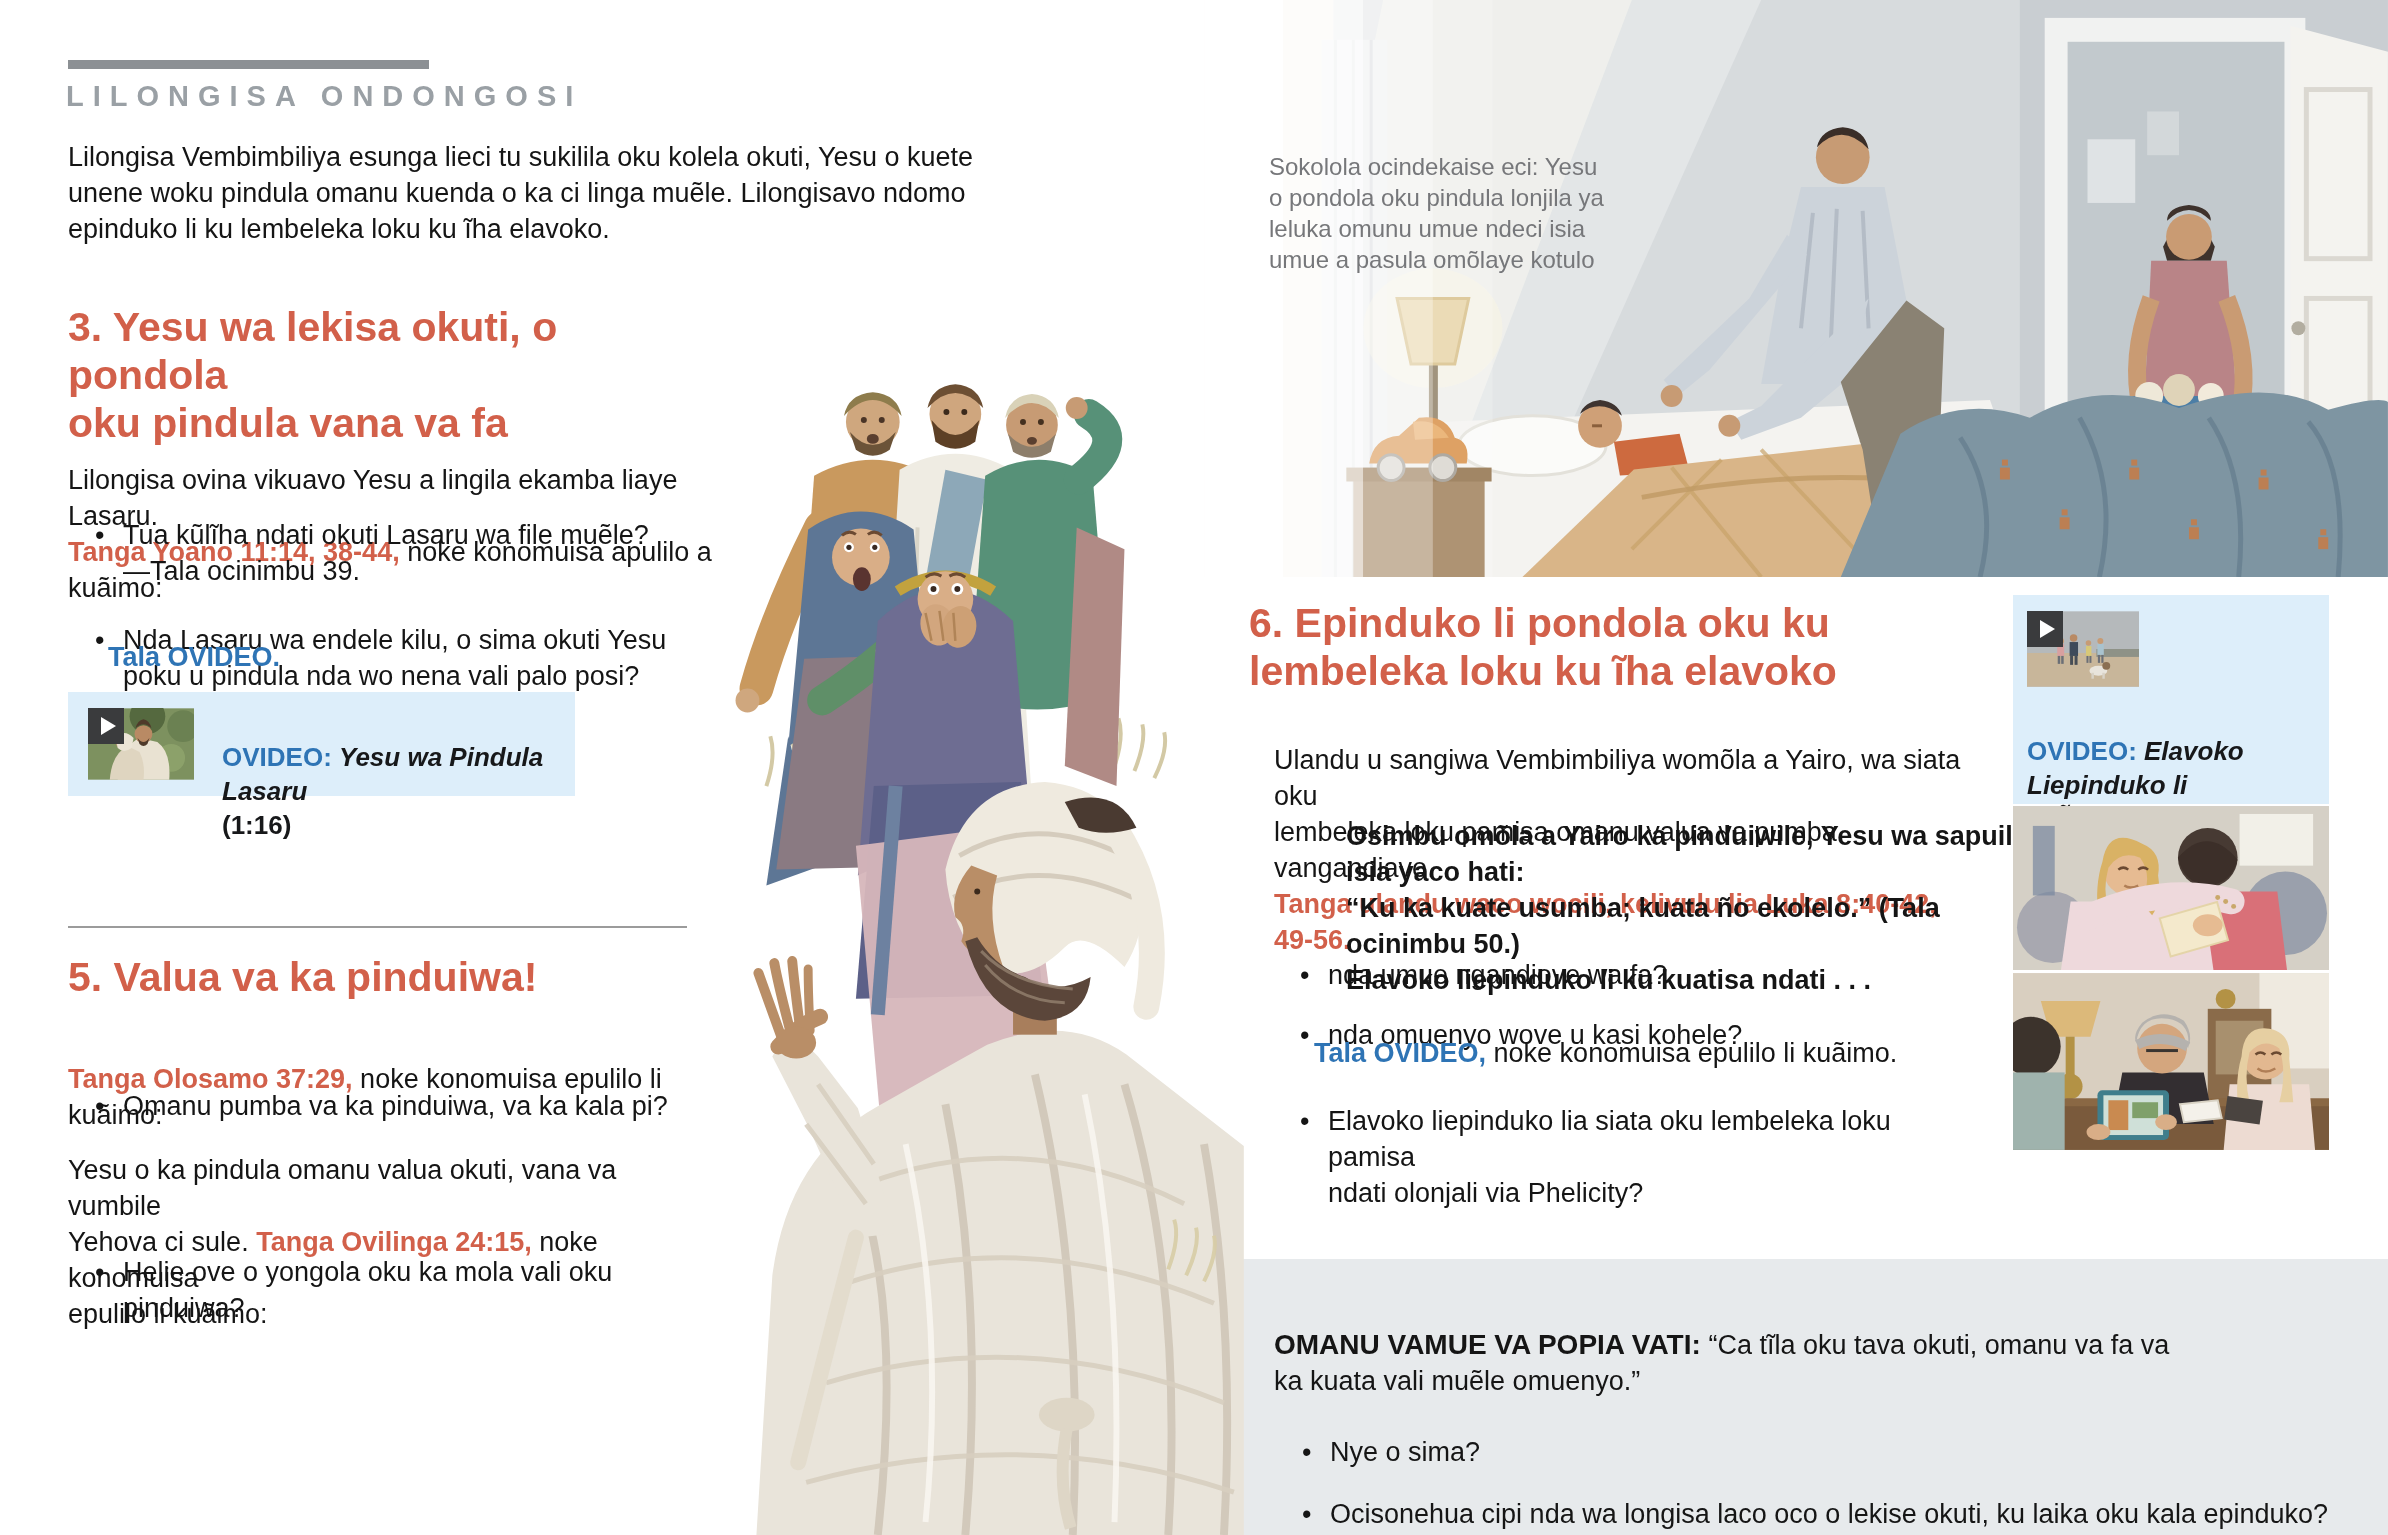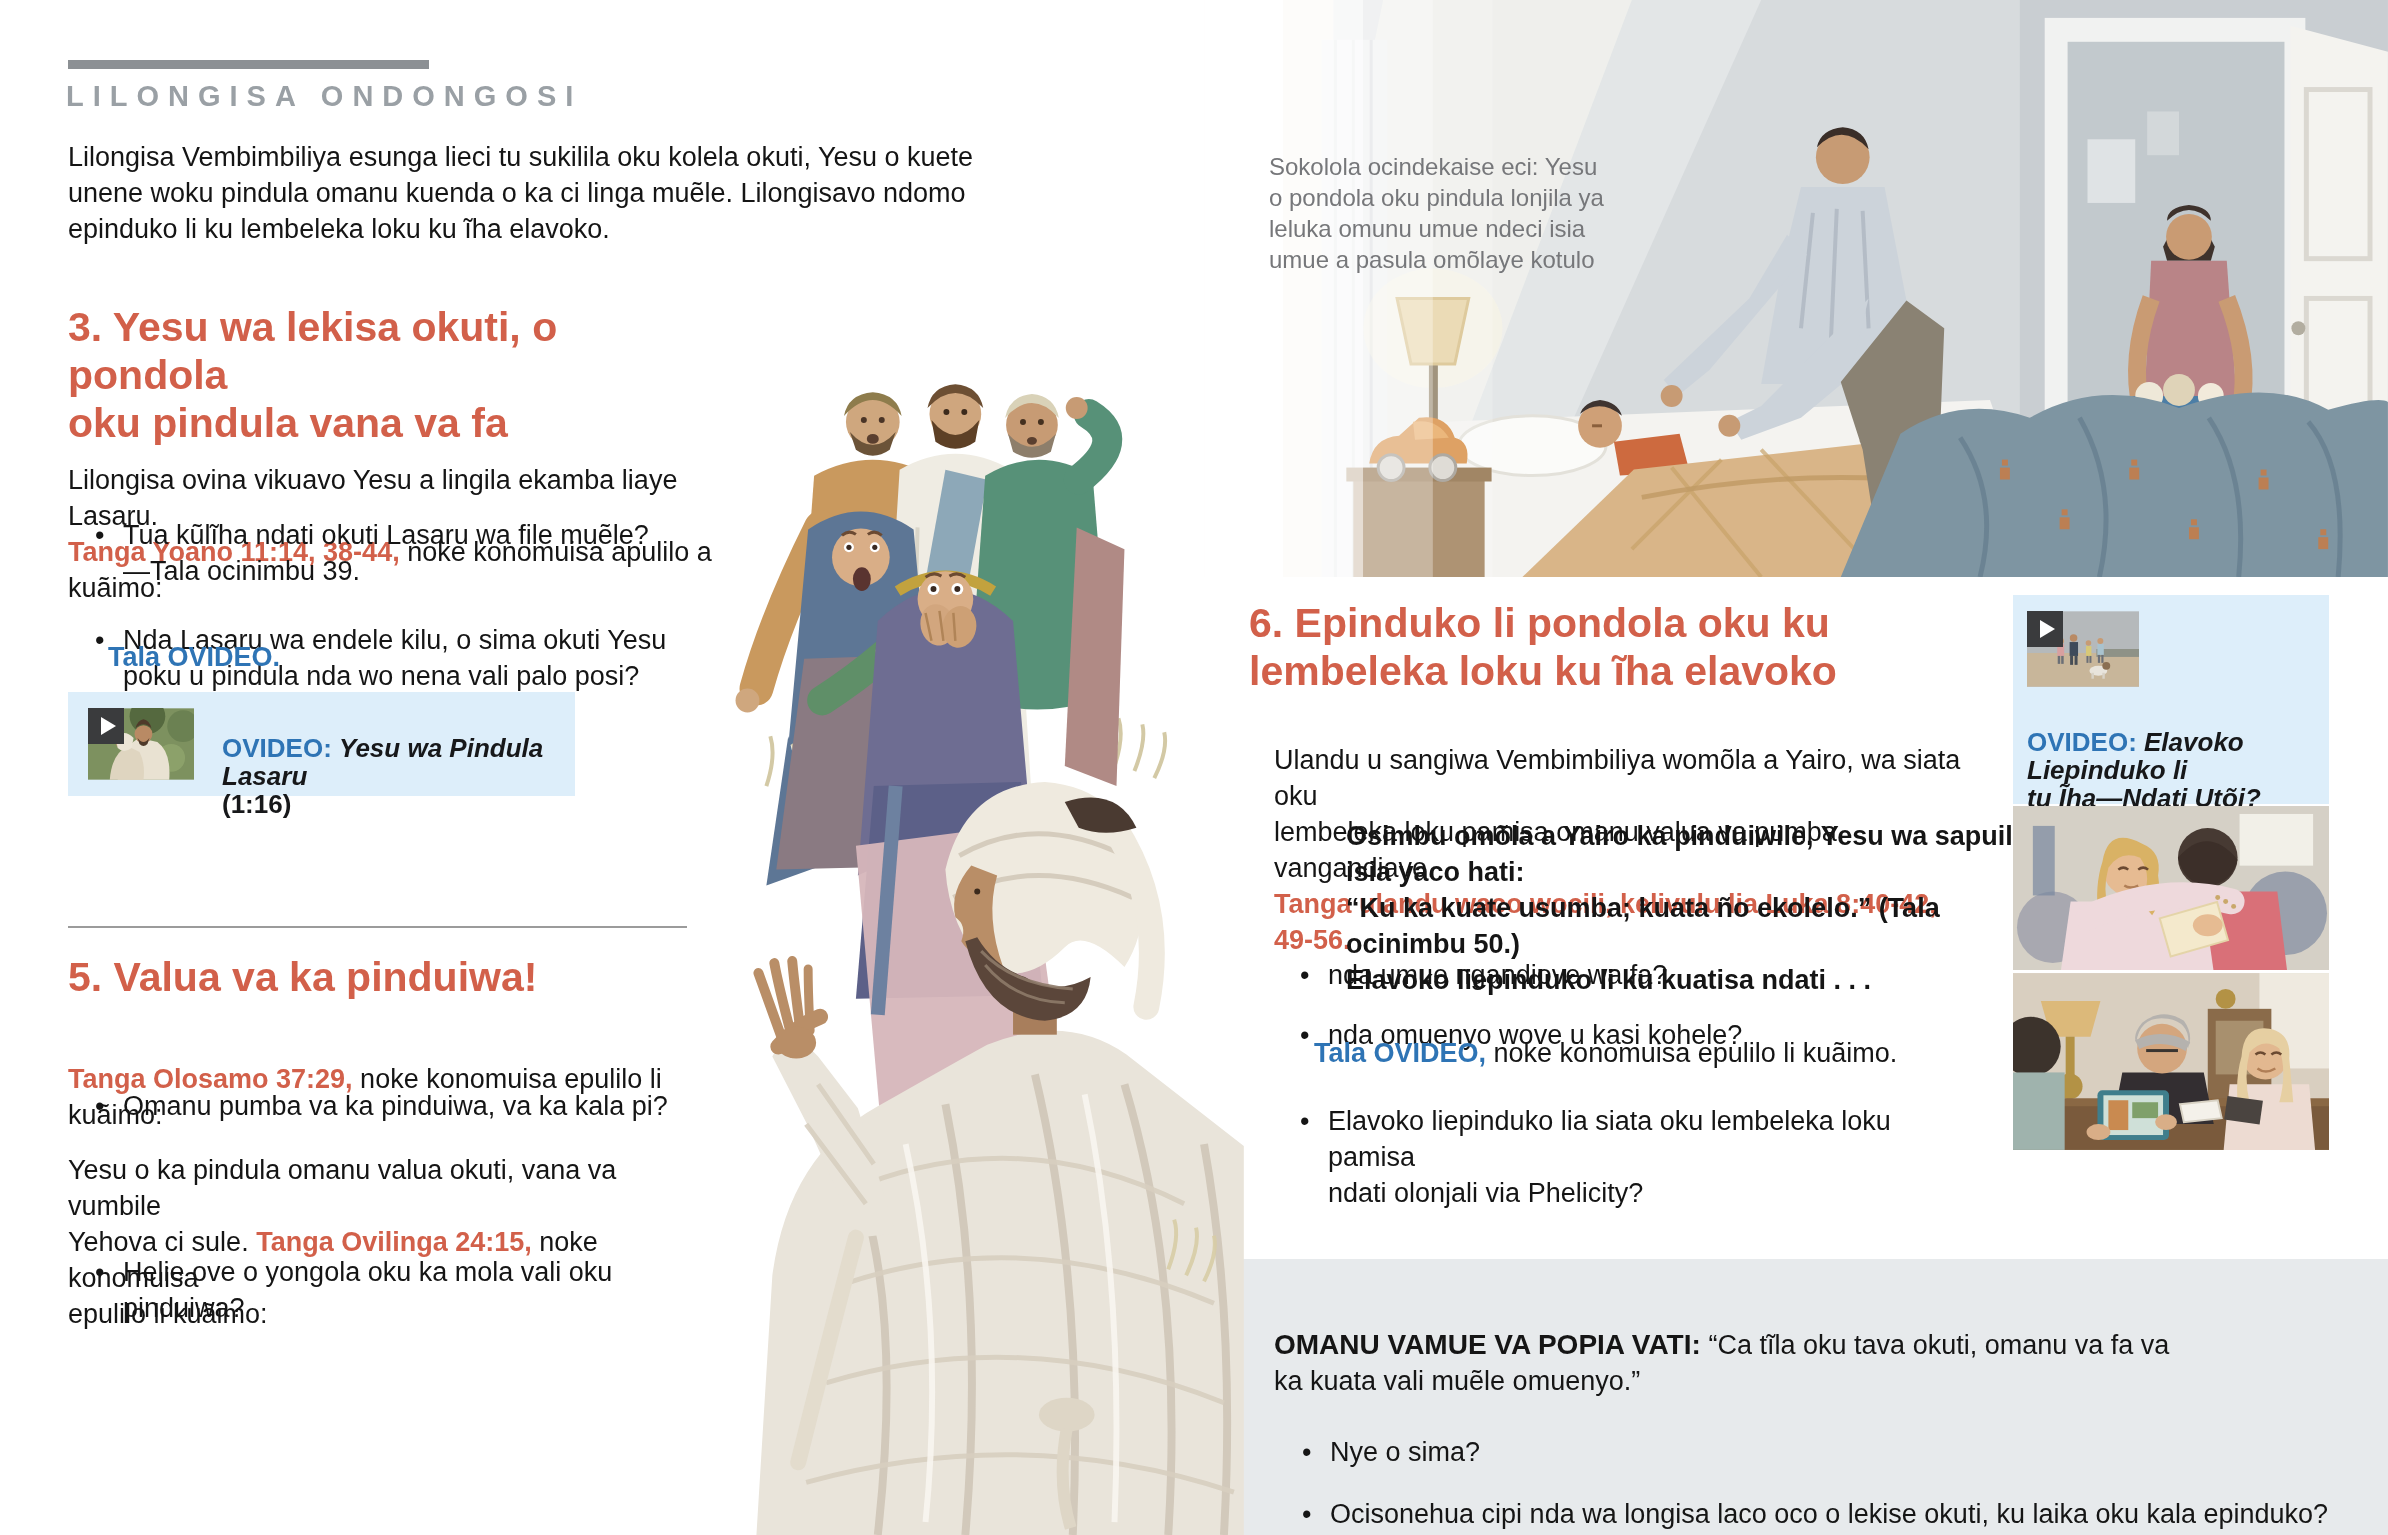--- a/index.html
+++ b/index.html
@@ -11,21 +11,21 @@
   .kicker{font-size:29px;font-weight:700;letter-spacing:9px;color:#9aa0a5;}
   .body-text{font-size:27px;line-height:36px;color:#151515;}
   .h-orange{font-size:41px;line-height:48px;font-weight:700;color:#d2604a;}
   .ref{color:#d2604a;font-weight:700;}
   .blue-link{color:#2e74b5;font-weight:700;margin-left:40px;}
   .caption{font-size:24px;line-height:31px;color:#76777a;}
   ul.blist{list-style:none;margin:0;padding:0;}
   ul.blist li{position:relative;padding-left:28px;margin:0 0 15px 0;font-size:27px;line-height:36px;}
   ul.blist li::before{content:"•";position:absolute;left:0;top:0;font-size:27px;color:#151515;}
   .vbox{background:#ddeefa;}
-  .vcap{font-size:26px;line-height:28px;color:#17181a;}
+  .vcap{font-size:26px;line-height:34px;color:#17181a;}
   .vlabel{color:#2e74b5;font-weight:700;}
   .vtitle{font-style:italic;font-weight:700;}
   .vtime{font-weight:700;}
   .thumb{position:absolute;overflow:hidden;}
   .play{position:absolute;left:0;top:0;width:36px;height:36px;background:#3a3b3d;
         display:flex;align-items:center;justify-content:center;}
   .play .tri{width:0;height:0;border-left:15px solid #ffffff;border-top:9px solid transparent;
         border-bottom:9px solid transparent;margin-left:4px;}
   .divider{height:2px;background:#9b9b9b;}
   .panel{background:#e7eaec;}

